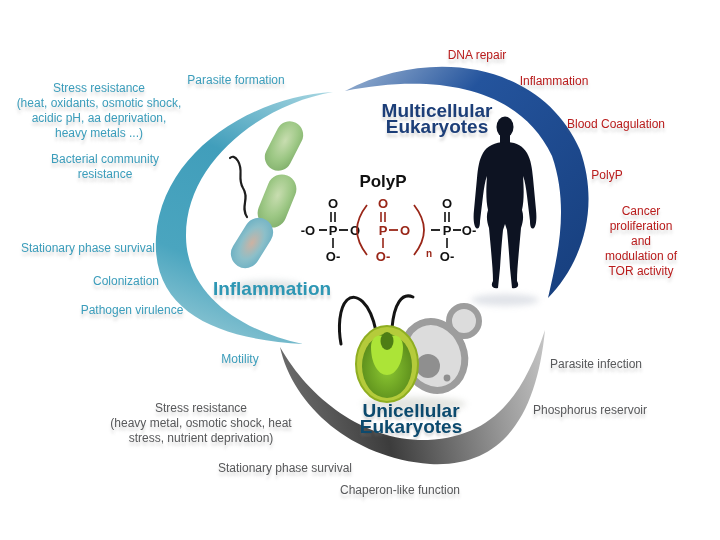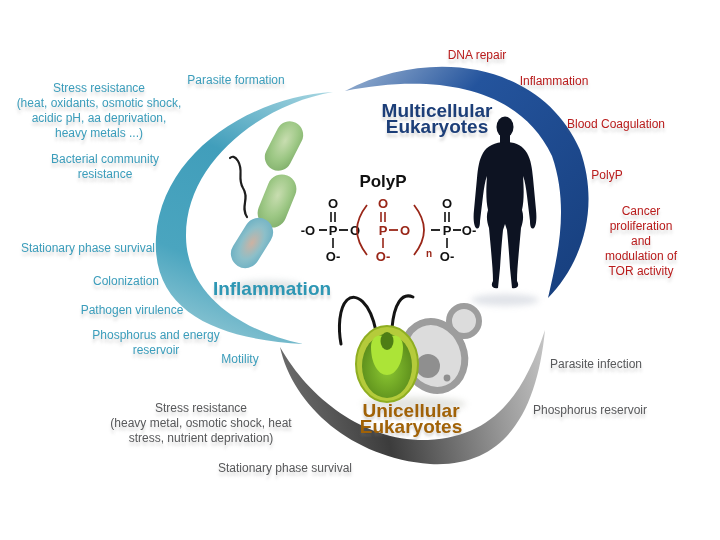--- a/index.html
+++ b/index.html
@@ -8,21 +8,21 @@
   svg{position:absolute;left:0;top:0;}
   .lbl{position:absolute;transform:translate(-50%,-50%);text-align:center;
        white-space:pre-line;font-size:12px;line-height:15px;
        text-shadow:0 4px 3px rgba(120,120,120,0.28);}
   .teal{color:#3b9dbb;}
   .blue{color:#b91c1c;}
   .gray{color:#58595b;}
   .hd{font-weight:bold;font-size:19px;line-height:16px;}
   .hd.teal{color:#2e97b4;}
   .hd.blue{color:#1c3e78;}
-  .hd.gray{color:#a16207;text-shadow:0 3px 3px rgba(120,120,120,0.35);}
+  .hd.gray{color:#0c4a6e;text-shadow:0 3px 3px rgba(120,120,120,0.35);}
   .chemtxt{font-family:"Liberation Sans","DejaVu Sans",sans-serif;font-weight:bold;font-size:13px;}
   .chemsmall{font-family:"Liberation Sans","DejaVu Sans",sans-serif;font-weight:bold;font-size:10px;}
   .chemtitle{font-family:"Liberation Sans","DejaVu Sans",sans-serif;font-weight:bold;font-size:17px;}
 </style>
 </head>
 <body>
 
 <div id="stage">
 
   <svg width="720" height="540" viewBox="0 0 720 540">
@@ -163,37 +163,36 @@
   <div class="lbl teal" style="left:236px;top:80px">Parasite formation</div>
   <div class="lbl teal" style="left:99px;top:111px">Stress resistance
 (heat, oxidants, osmotic shock,
 acidic pH, aa deprivation,
 heavy metals ...)</div>
   <div class="lbl teal" style="left:105px;top:167px">Bacterial community
 resistance</div>
   <div class="lbl teal" style="left:88px;top:248px">Stationary phase survival</div>
   <div class="lbl teal" style="left:126px;top:281px">Colonization</div>
   <div class="lbl teal" style="left:132px;top:310px">Pathogen virulence</div>
-  <div class="lbl teal" style="left:156px;top:343px">Phosphorus and energy
-reservoir</div>
   <div class="lbl teal" style="left:240px;top:359px">Motility</div>
   <div class="lbl teal hd" style="left:272px;top:289px">Inflammation</div>
 
   <div class="lbl blue" style="left:477px;top:55px">DNA repair</div>
   <div class="lbl blue" style="left:554px;top:81px">Inflammation</div>
   <div class="lbl blue" style="left:616px;top:124px">Blood Coagulation</div>
   <div class="lbl blue" style="left:607px;top:175px">PolyP</div>
   <div class="lbl blue" style="left:641px;top:241px">Cancer proliferation
 and modulation of
 TOR activity</div>
   <div class="lbl blue hd" style="left:437px;top:119px">Multicellular
 Eukaryotes</div>
 
   <div class="lbl gray" style="left:596px;top:364px">Parasite infection</div>
   <div class="lbl gray" style="left:590px;top:410px">Phosphorus reservoir</div>
+  <div class="lbl gray" style="left:400px;top:490px">Chaperon-like function</div>
   <div class="lbl gray" style="left:285px;top:468px">Stationary phase survival</div>
   <div class="lbl gray" style="left:201px;top:423px">Stress resistance
 (heavy metal, osmotic shock, heat
 stress, nutrient deprivation)</div>
   <div class="lbl gray hd" style="left:411px;top:419px">Unicellular
 Eukaryotes</div>
 
 </div>
 
 </body></html>

